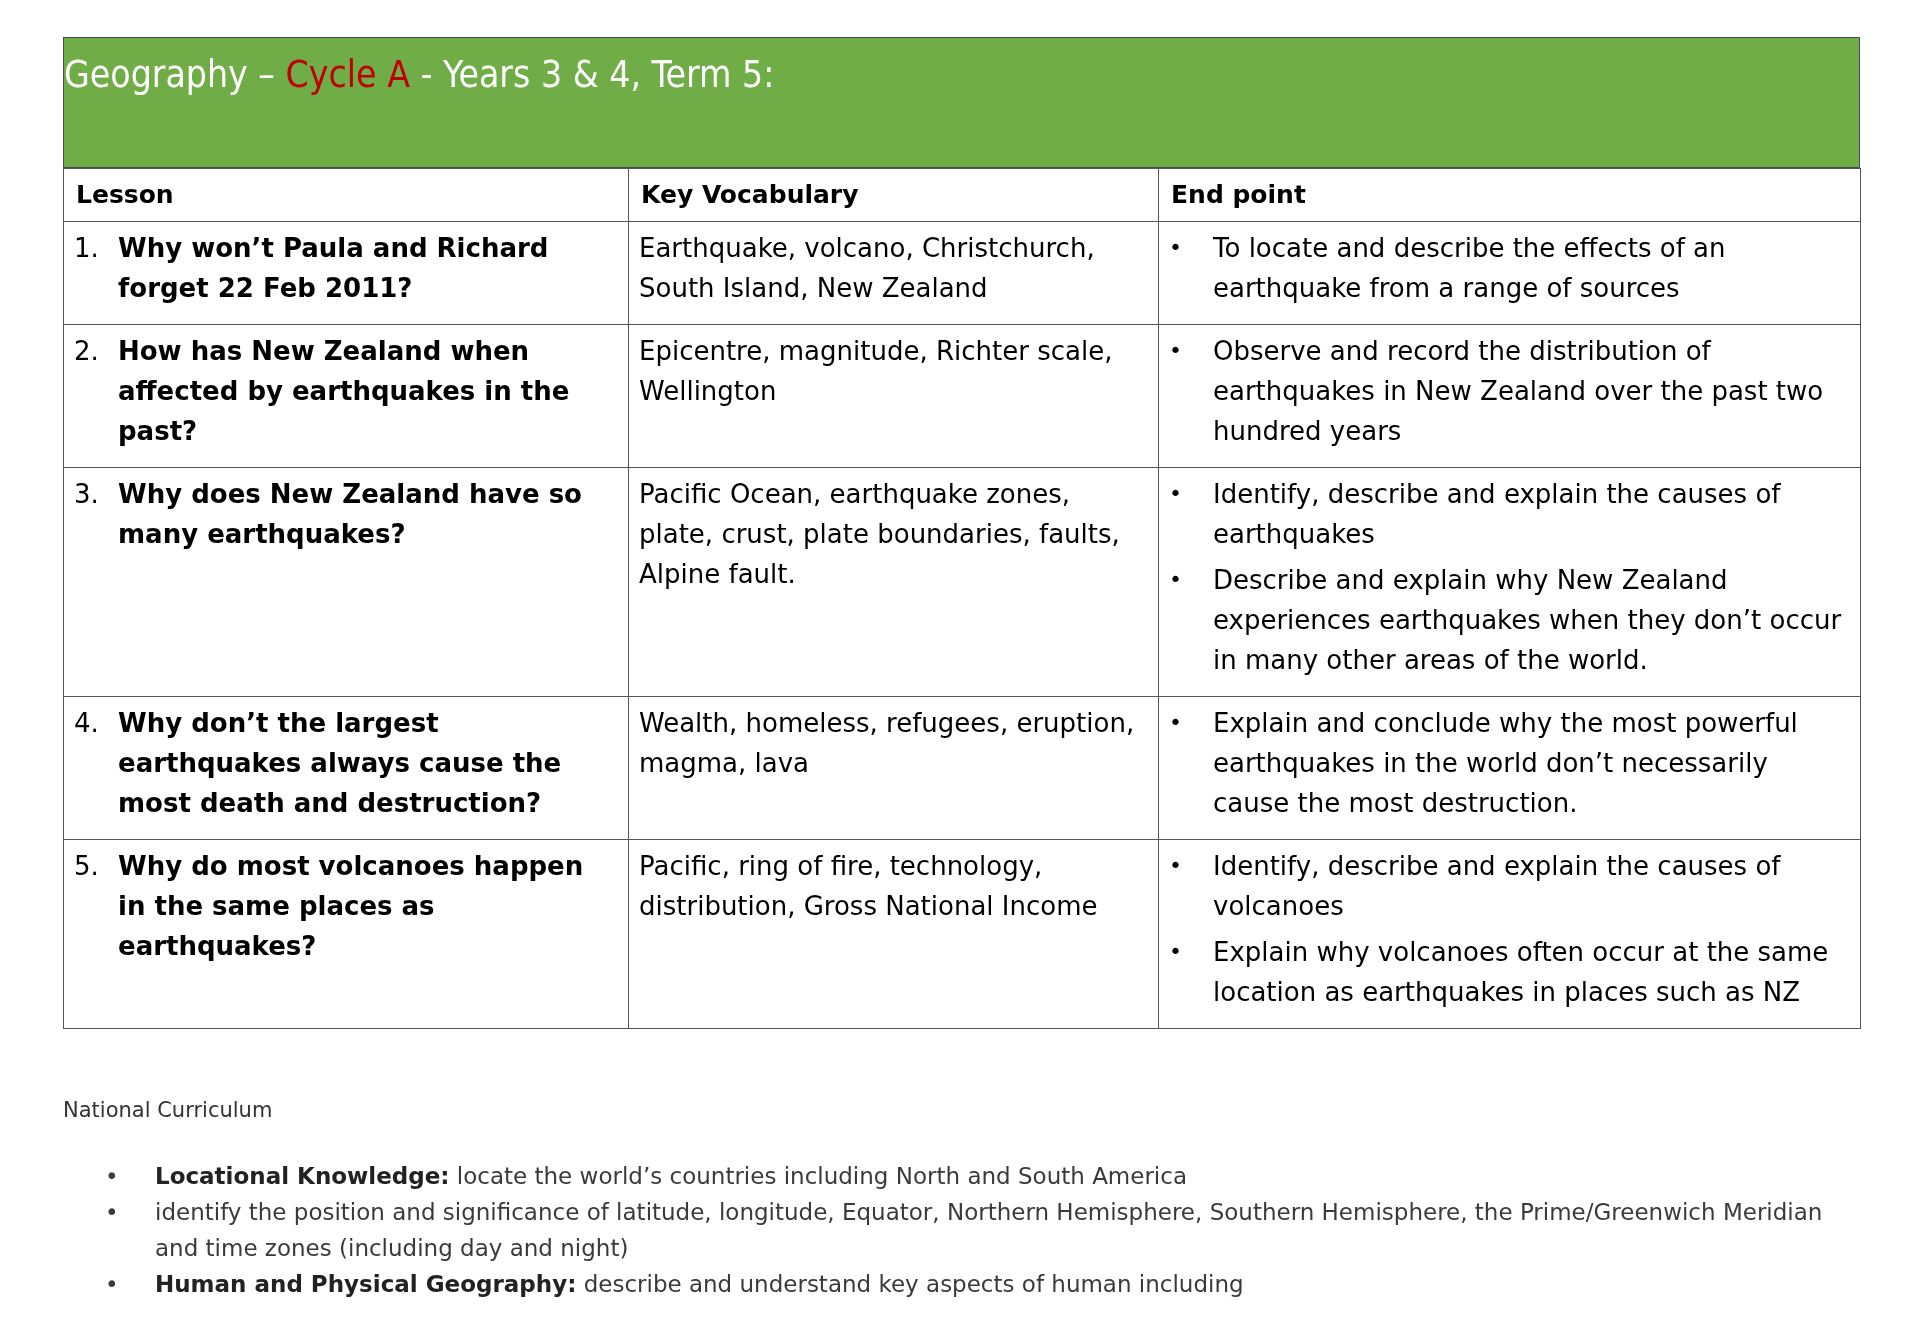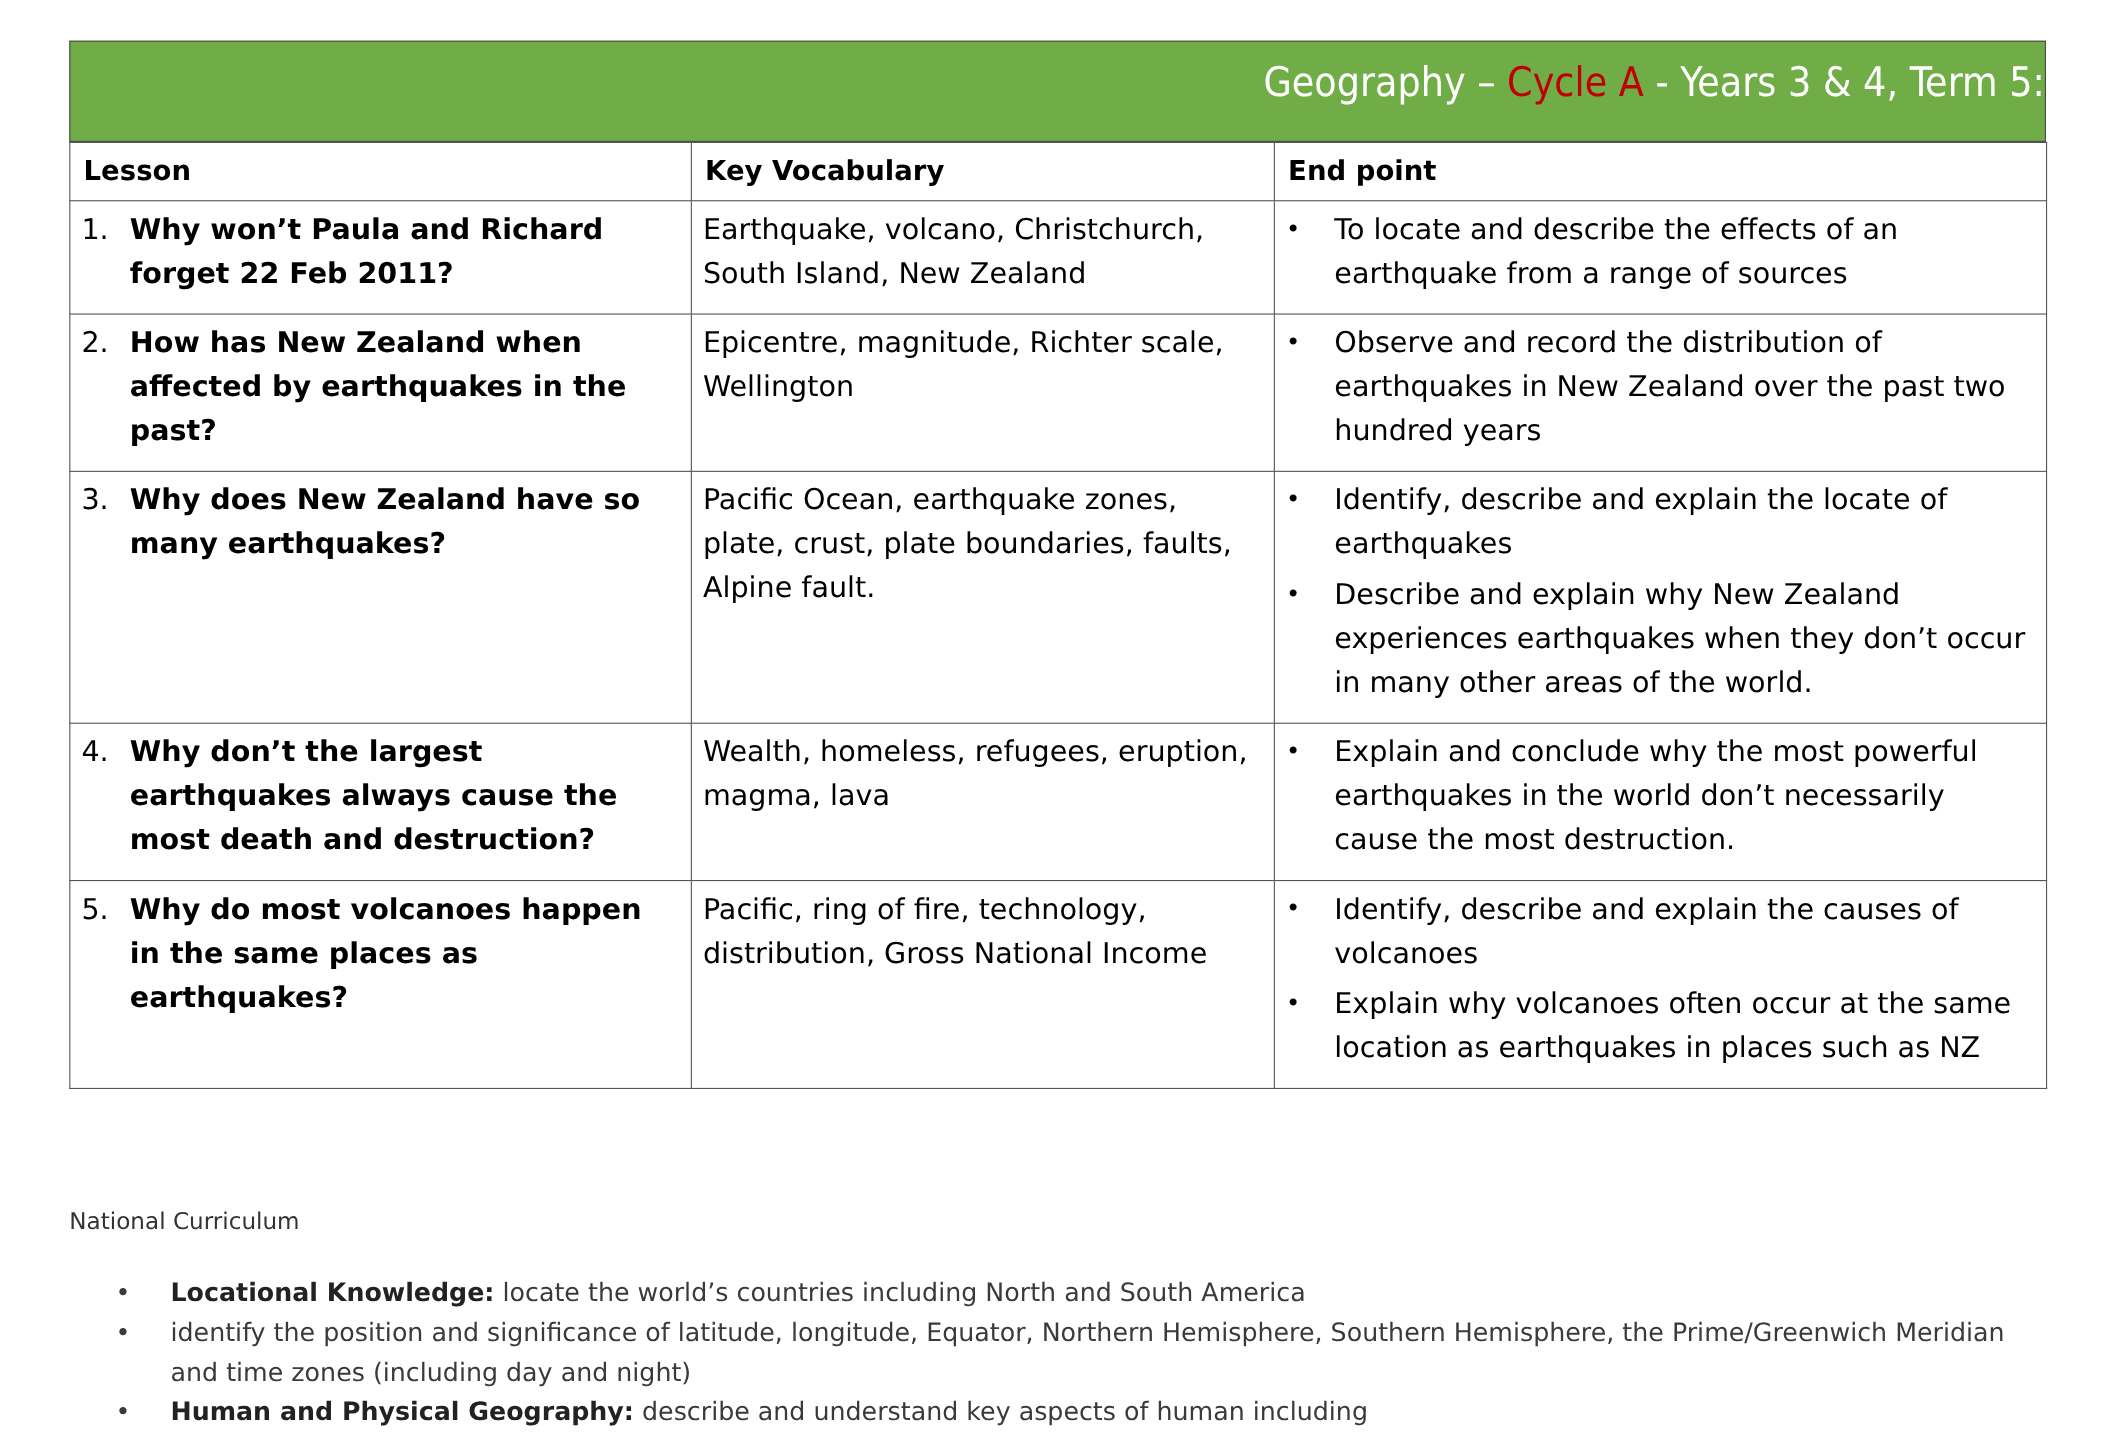--- a/index.html
+++ b/index.html
@@ -1,20 +1,20 @@
 <!DOCTYPE html>
 <html><head>
 <meta charset="utf-8">
 <style>
   html, body { margin:0; padding:0; background:#ffffff; }
   body { width:1920px; height:1318px; position:relative; overflow:hidden;
          font-family:"DejaVu Sans", sans-serif; color:#000; }
   .sheet { position:absolute; left:63px; top:37px; width:1797px; }
-  .banner { height:92px; background:#70AD47; border:1px solid #4a4a4a; box-sizing:border-box;
-            text-align:right; color:#ffffff; font-size:37px; line-height:58px; padding-top:8px;
+  .banner { height:131px; background:#70AD47; border:1px solid #4a4a4a; box-sizing:border-box;
+            text-align:left; color:#ffffff; font-size:37px; line-height:58px; padding-top:8px;
             font-family:"DejaVu Sans Condensed","DejaVu Sans", sans-serif; }
   .banner .red { color:#C00000; }
   table { border-collapse:collapse; width:1797px; table-layout:fixed; }
   td, th { border:1.5px solid #555; vertical-align:top; padding:6px 10px 10px 10px;
            font-size:26px; line-height:40px; text-align:left; font-weight:normal; }
   th { font-weight:bold; height:40px; padding:6px 12px; font-size:25px; }
   col.c1 { width:565px; } col.c2 { width:530px; } col.c3 { width:702px; }
   .num { display:inline-block; width:44px; }
   .lesson { display:flex; }
   .lesson .txt { flex:1;font-weight:bold; }
@@ -91,21 +91,21 @@
             <div class="lesson">
               <span class="num">3.</span>
               <span class="txt">Why does New Zealand have so many earthquakes?</span>
             </div>
           </td>
       <td>Pacific Ocean, earthquake zones, plate, crust, plate boundaries, faults, Alpine fault.</td>
       <td>
             <ul class="ep">
         <li>
                 <span class="b">•</span>
-                <span>Identify, describe and explain the locate of earthquakes</span>
+                <span>Identify, describe and explain the causes of earthquakes</span>
               </li>
         <li>
                 <span class="b">•</span>
                 <span>Describe and explain why New Zealand experiences earthquakes when they don’t occur in many other areas of the world.</span>
               </li>
       </ul>
           </td>
     </tr>
 
     <tr class="r4">

